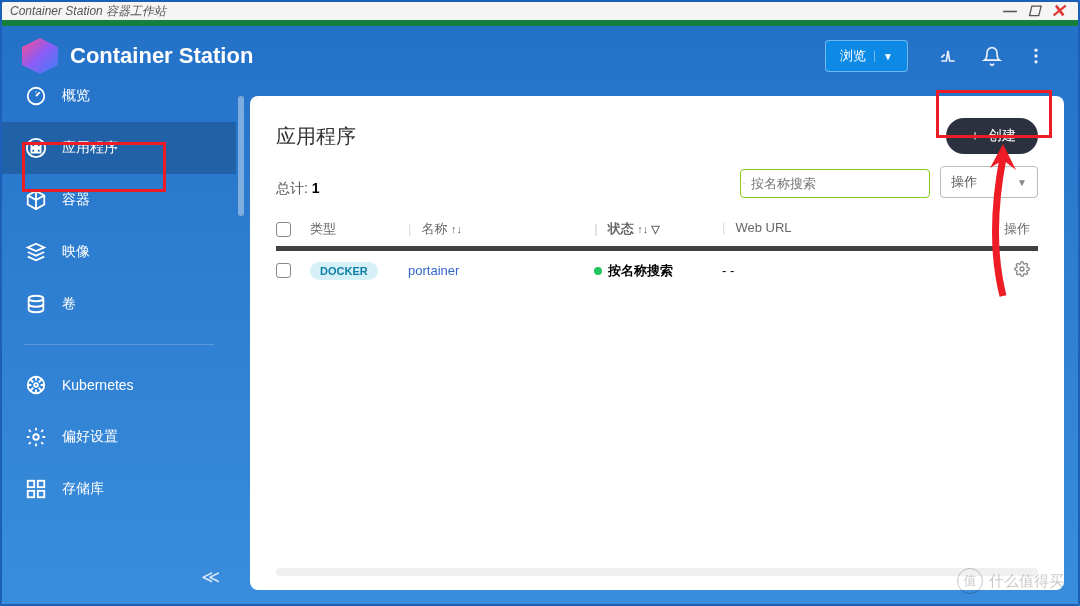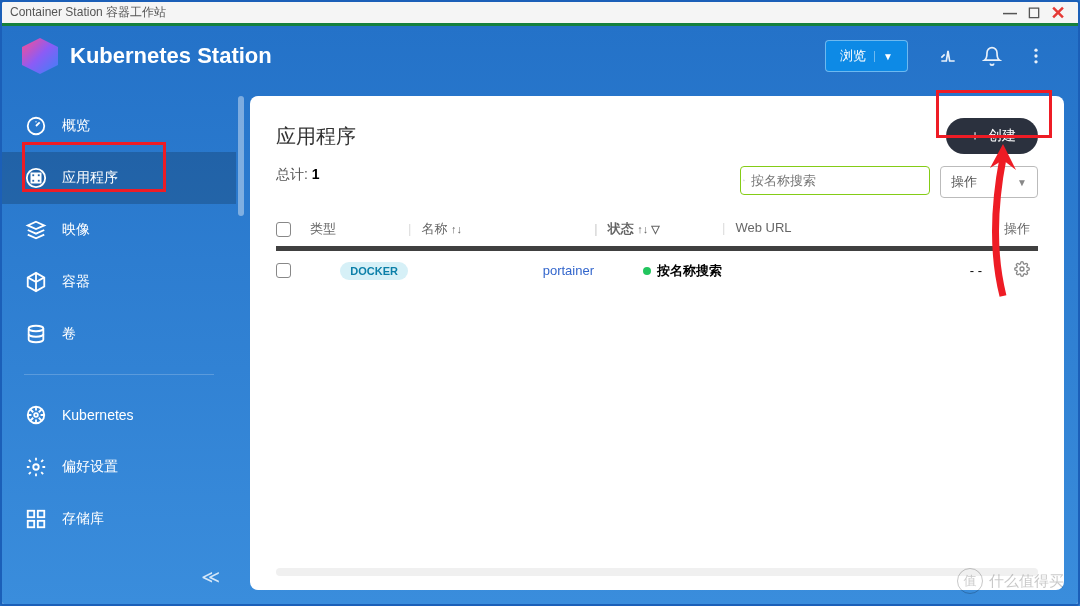--- a/index.html
+++ b/index.html
@@ -1,58 +1,58 @@
 <!DOCTYPE html>
 <html><head>
   <meta charset="utf-8">
   <style>
     * { box-sizing: border-box; margin: 0; padding: 0; font-family: "Microsoft YaHei", -apple-system, sans-serif; }
     body { background: linear-gradient(135deg, #1b5fb8 0%, #2a7dd4 100%); width: 1080px; height: 606px; overflow: hidden; position: relative; }
     
     .window { position: absolute; top: 0; left: 0; right: 0; bottom: 0; background: #fff; border: 2px solid #1b5fb8; border-radius: 4px; overflow: hidden; }
-    .titlebar { height: 24px; background: #f5f5f5; display: flex; align-items: center; padding: 0 8px; font-size: 12px; color: #555; border-bottom: 3px solid #15803d; }
+    .titlebar { height: 24px; background: #f5f5f5; display: flex; align-items: center; padding: 0 8px; font-size: 12px; color: #555; border-bottom: 6px solid #15803d; font-style: italic; }
     .titlebar-spacer { flex: 1; }
     .titlebar-btn { width: 24px; height: 20px; display: inline-flex; align-items: center; justify-content: center; font-size: 14px; font-weight: bold; cursor: pointer; }
     .titlebar-close { color: #e53935; font-size: 18px; }
     
     .app-shell { display: flex; height: calc(100% - 24px); background: linear-gradient(180deg, #2472c8 0%, #3a8ddc 100%); position: relative; }
     
     .header { position: absolute; top: 0; left: 0; right: 0; height: 60px; display: flex; align-items: center; padding: 0 20px; color: #fff; z-index: 10; }
     .logo { width: 36px; height: 36px; background: linear-gradient(135deg, #ff4d8d 0%, #8b5cf6 50%, #3b82f6 100%); clip-path: polygon(50% 0%, 100% 25%, 100% 75%, 50% 100%, 0% 75%, 0% 25%); margin-right: 12px; }
     .app-title { font-size: 22px; font-weight: 600; flex: 1; }
     .browse-btn { background: #0d8ae6; border: 1px solid rgba(255,255,255,0.4); color: #fff; border-radius: 4px; padding: 6px 14px; font-size: 13px; display: flex; align-items: center; gap: 8px; cursor: pointer; margin-right: 18px; }
     .browse-btn .caret { font-size: 10px; border-left: 1px solid rgba(255,255,255,0.4); padding-left: 8px; }
     .header-icn { color: rgba(255,255,255,0.9); margin: 0 12px; cursor: pointer; display: flex; align-items: center; }
     
-    .sidebar { width: 234px; padding-top: 74px; color: #fff; display: flex; flex-direction: column; position: relative; }
+    .sidebar { width: 234px; padding-top: 44px; color: #fff; display: flex; flex-direction: column; position: relative; }
     .nav-item { display: flex; align-items: center; gap: 14px; padding: 14px 22px; font-size: 14px; cursor: pointer; }
     .nav-item.active { background: rgba(0,0,0,0.18); }
     .nav-icn { width: 24px; height: 24px; display: flex; align-items: center; justify-content: center; }
     .nav-sep { height: 1px; background: rgba(255,255,255,0.2); margin: 14px 22px; }
     .collapse-btn { position: absolute; bottom: 16px; right: 16px; color: rgba(255,255,255,0.8); font-size: 18px; cursor: pointer; }
     
     .scroll-track { width: 10px; background: transparent; padding-top: 70px; }
     .scroll-thumb { width: 6px; margin-left: 2px; height: 120px; background: rgba(255,255,255,0.4); border-radius: 3px; }
     
     .content { flex: 1; padding: 70px 14px 14px 4px; }
     .panel { background: #fff; border-radius: 8px; height: 100%; padding: 22px 26px; position: relative; }
     
     .panel-head { display: flex; align-items: center; justify-content: space-between; margin-bottom: 12px; }
     .panel-title { font-size: 20px; color: #333; }
     .create-btn { background: #2b313e; color: #fff; border: none; border-radius: 18px; padding: 9px 22px; font-size: 14px; cursor: pointer; display: flex; align-items: center; gap: 6px; }
     
-    .toolbar { display: flex; align-items: flex-start; gap: 10px; margin-bottom: 14px; }
+    .toolbar { display: flex; align-items: flex-end; gap: 10px; margin-bottom: 14px; }
     .total { font-size: 14px; color: #555; flex: 1; }
     .total b { color: #000; font-weight: 600; }
     .search-box { border: 1px solid #84cc16; border-radius: 4px; padding: 6px 2px; display: flex; align-items: center; gap: 6px; width: 190px; font-size: 13px; color: #888; }
     .search-box input { border: none; outline: none; flex: 1; font-size: 13px; }
     .action-sel { border: 1px solid #bbb; border-radius: 4px; padding: 6px 10px; width: 98px; display: flex; align-items: center; justify-content: space-between; font-size: 13px; color: #555; cursor: pointer; }
     
     .tbl-head { display: flex; padding: 8px 0; border-bottom: 5px solid #404040; font-size: 13px; color: #666; }
-    .tbl-row { display: flex; align-items: center; padding: 10px 0; font-size: 13px; text-align: right; }
+    .tbl-row { display: flex; align-items: center; padding: 10px 0; font-size: 13px; }
     .col-chk { width: 34px; display: flex; align-items: center; }
     .col-type { width: 98px; }
     .col-name { width: 186px; }
     .col-status { width: 128px; font-weight: bold; }
     .col-url { width: 260px; }
     .col-act { flex: 1; text-align: right; padding-right: 8px; }
     .col-sep { color: #ddd; margin-right: 10px; }
     .chk { width: 15px; height: 15px; border: 1.5px solid #888; border-radius: 3px; cursor: pointer; }
     .badge { background: #d6f0f7; color: #0b7fa8; font-size: 11px; font-weight: 600; padding: 3px 10px; border-radius: 10px; display: inline-block; }
     .link { color: #3366cc; cursor: pointer; }
@@ -76,21 +76,21 @@
     <span>Container Station 容器工作站</span>
     <span class="titlebar-spacer"></span>
     <span class="titlebar-btn">—</span>
     <span class="titlebar-btn">☐</span>
     <span class="titlebar-btn titlebar-close">✕</span>
   </div>
 
   <div class="app-shell">
     <div class="header">
       <div class="logo"></div>
-      <div class="app-title">Kubernetes Station</div>
+      <div class="app-title">Container Station</div>
       <div class="browse-btn">
         <span>浏览</span>
         <span class="caret">▼</span>
       </div>
       <span class="header-icn">
         <svg width="20" height="20" viewBox="0 0 24 24" fill="none" stroke="currentColor" stroke-width="2">
             <path d="M4 18h6l2-12 2 12h6M4 14l4-4"></path>
           </svg>
       </span>
       <span class="header-icn">
@@ -126,33 +126,33 @@
               <rect x="13" y="7" width="4" height="4"></rect>
               <rect x="7" y="13" width="4" height="4"></rect>
               <rect x="13" y="13" width="4" height="4"></rect>
             </svg>
           </span>
         <span>应用程序</span>
       </div>
       <div class="nav-item">
         <span class="nav-icn">
             <svg width="22" height="22" viewBox="0 0 24 24" fill="none" stroke="currentColor" stroke-width="2">
-              <path d="M12 3l9 4-9 4-9-4 9-4zM3 12l9 4 9-4M3 17l9 4 9-4"></path>
-            </svg>
-          </span>
-        <span>映像</span>
-      </div>
-      <div class="nav-item">
-        <span class="nav-icn">
-            <svg width="22" height="22" viewBox="0 0 24 24" fill="none" stroke="currentColor" stroke-width="2">
               <path d="M12 2l9 5v10l-9 5-9-5V7l9-5z"></path>
               <path d="M12 2v20M3 7l9 5 9-5"></path>
             </svg>
           </span>
         <span>容器</span>
+      </div>
+      <div class="nav-item">
+        <span class="nav-icn">
+            <svg width="22" height="22" viewBox="0 0 24 24" fill="none" stroke="currentColor" stroke-width="2">
+              <path d="M12 3l9 4-9 4-9-4 9-4zM3 12l9 4 9-4M3 17l9 4 9-4"></path>
+            </svg>
+          </span>
+        <span>映像</span>
       </div>
       <div class="nav-item">
         <span class="nav-icn">
             <svg width="22" height="22" viewBox="0 0 24 24" fill="none" stroke="currentColor" stroke-width="2">
               <ellipse cx="12" cy="6" rx="8" ry="3"></ellipse>
               <path d="M4 6v12c0 1.7 3.6 3 8 3s8-1.3 8-3V6"></path>
               <path d="M4 12c0 1.7 3.6 3 8 3s8-1.3 8-3"></path>
             </svg>
           </span>
         <span>卷</span>

